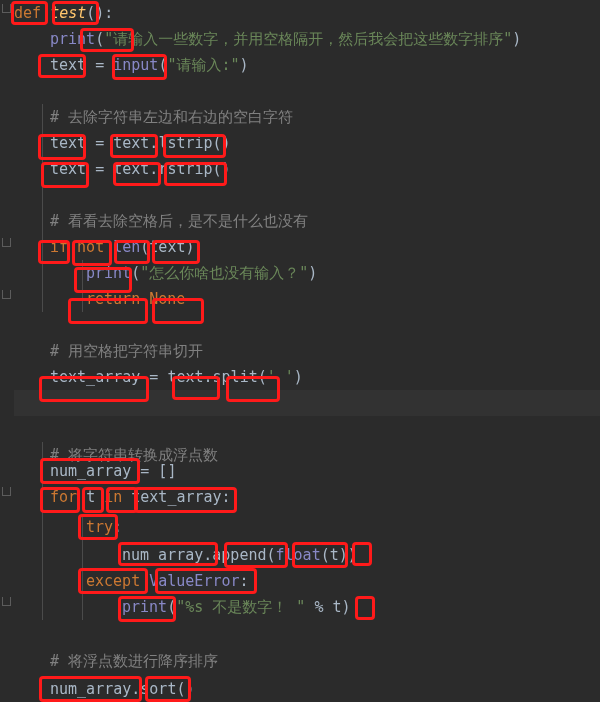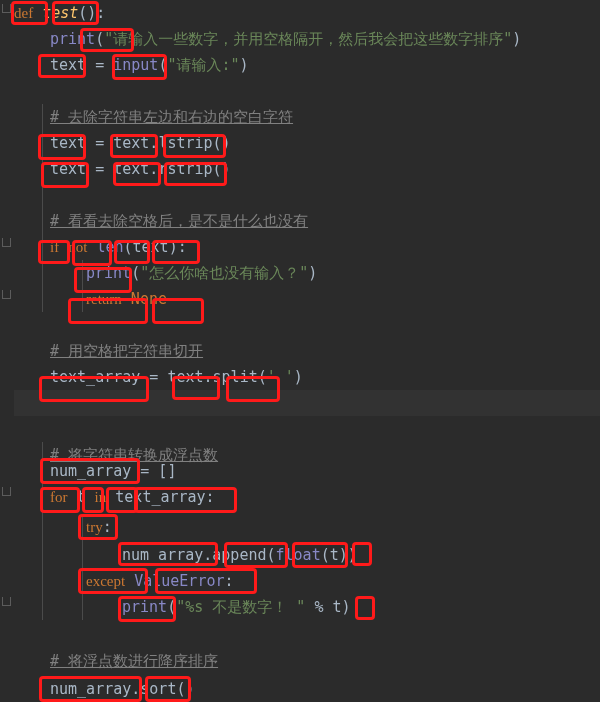--- a/index.html
+++ b/index.html
@@ -75,25 +75,25 @@
   }
   .line {
     position: absolute;
     left: 14px;
     height: 26px;
     line-height: 26px;
     white-space: pre;
   }
 
   
-  .kw   { color: #cc7832; font-family: Liberation Serif, serif; }     
+  .kw   { color: #cc7832; }     
   .fn   { color: #ffc66d; font-style: italic; }     
   .bi   { color: #8888c6; }     
   .str  { color: #6a8759; }     
-  .cmt  { color: #808080; text-decoration: underline; }     
+  .cmt  { color: #808080; }     
   .ident{ color: #a9b7c6; }     
   .none { color: #cc7832; }     
 
   
   .box {
     position: absolute;
     border: 3px solid #ff1a1a;
     border-radius: 4px;
     box-sizing: border-box;
     pointer-events: none;

